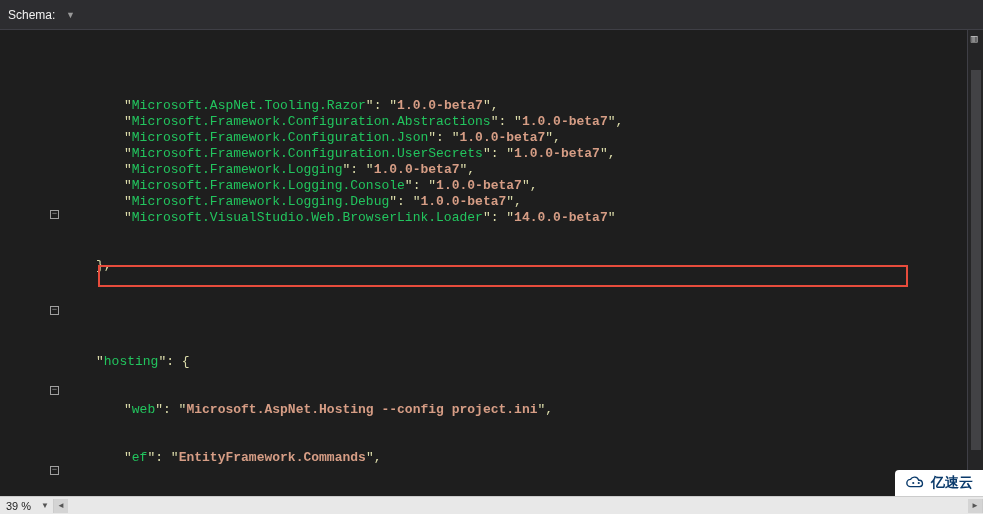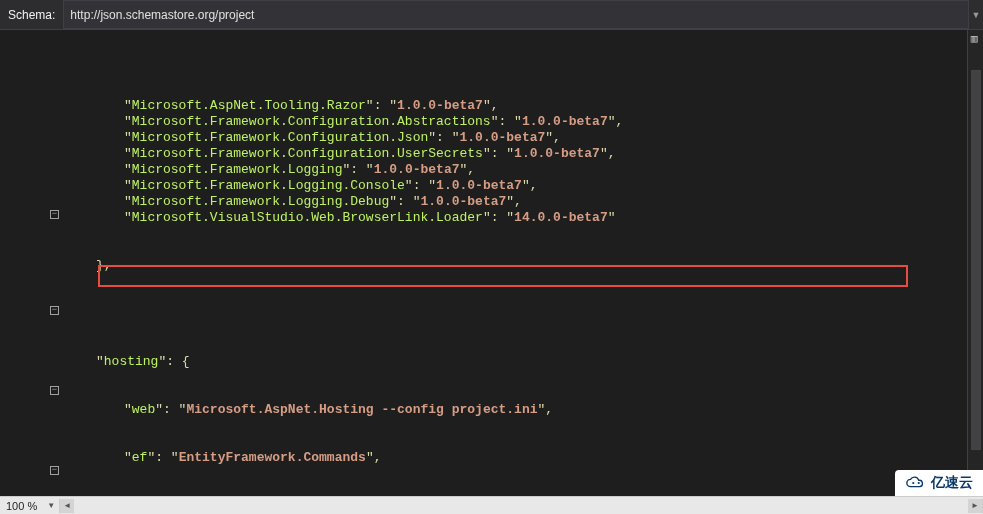--- a/index.html
+++ b/index.html
@@ -69,21 +69,21 @@
 }
 .code-area {
   flex: 1;
   padding: 4px 0 4px 24px;
   line-height: 16px;
   white-space: pre;
   position: relative;
   overflow: hidden;
 }
 .line { height: 16px; }
-.key { color: #bef264; }
+.key { color: #22c55e; }
 .str { color: #d69d85; font-weight: bold; }
 .punc { color: #dcdcaa; }
 .ind1 { padding-left: 28px; }
 .ind2 { padding-left: 56px; }
 .highlight-box {
   position: absolute;
   border: 2px solid #e74c3c;
   background: rgba(0,0,0,0);
   pointer-events: none;
 }
@@ -158,21 +158,20 @@
   border-top-left-radius: 4px;
   margin-left: 30px;
 }
 .watermark svg { width: 22px; height: 16px; }
 </style>
 </head>
 <body>
 
 <div class="schema-bar">
   <div class="schema-label">Schema:</div>
-  <div class="schema-url">http://json.schemastore.org/project</div>
   <div class="schema-dd">▼</div>
 </div>
 
 <div class="editor-wrap">
   <div class="outline-col"></div>
   <div class="fold" style="top:180px">−</div>
   <div class="fold" style="top:276px">−</div>
   <div class="fold" style="top:356px">−</div>
   <div class="fold" style="top:436px">−</div>
 
@@ -203,21 +202,21 @@
 
   <div class="right-gutter">
     <div class="split-icon">▥</div>
     <div class="mark-green" style="top:40px"></div>
     <div class="mark-green" style="top:200px"></div>
     <div class="vscroll-thumb" style="top:40px; height:380px;"></div>
   </div>
 </div>
 
 <div class="status-bar">
-  <div class="zoom">100 %</div>
+  <div class="zoom">39 %</div>
   <div class="zoom-dd">▼</div>
   <div class="hscroll-track">
     <div class="hscroll-btn" style="left:0">◄</div>
     <div class="hscroll-btn" style="right:0">►</div>
   </div>
 </div>
 
 <div class="watermark">
   <svg viewBox="0 0 24 16">
       <path d="M6 12a4 4 0 010-8 5 5 0 019 1 3.5 3.5 0 011 7H6z" fill="none" stroke="#0a3a6b" stroke-width="1.5"></path>

